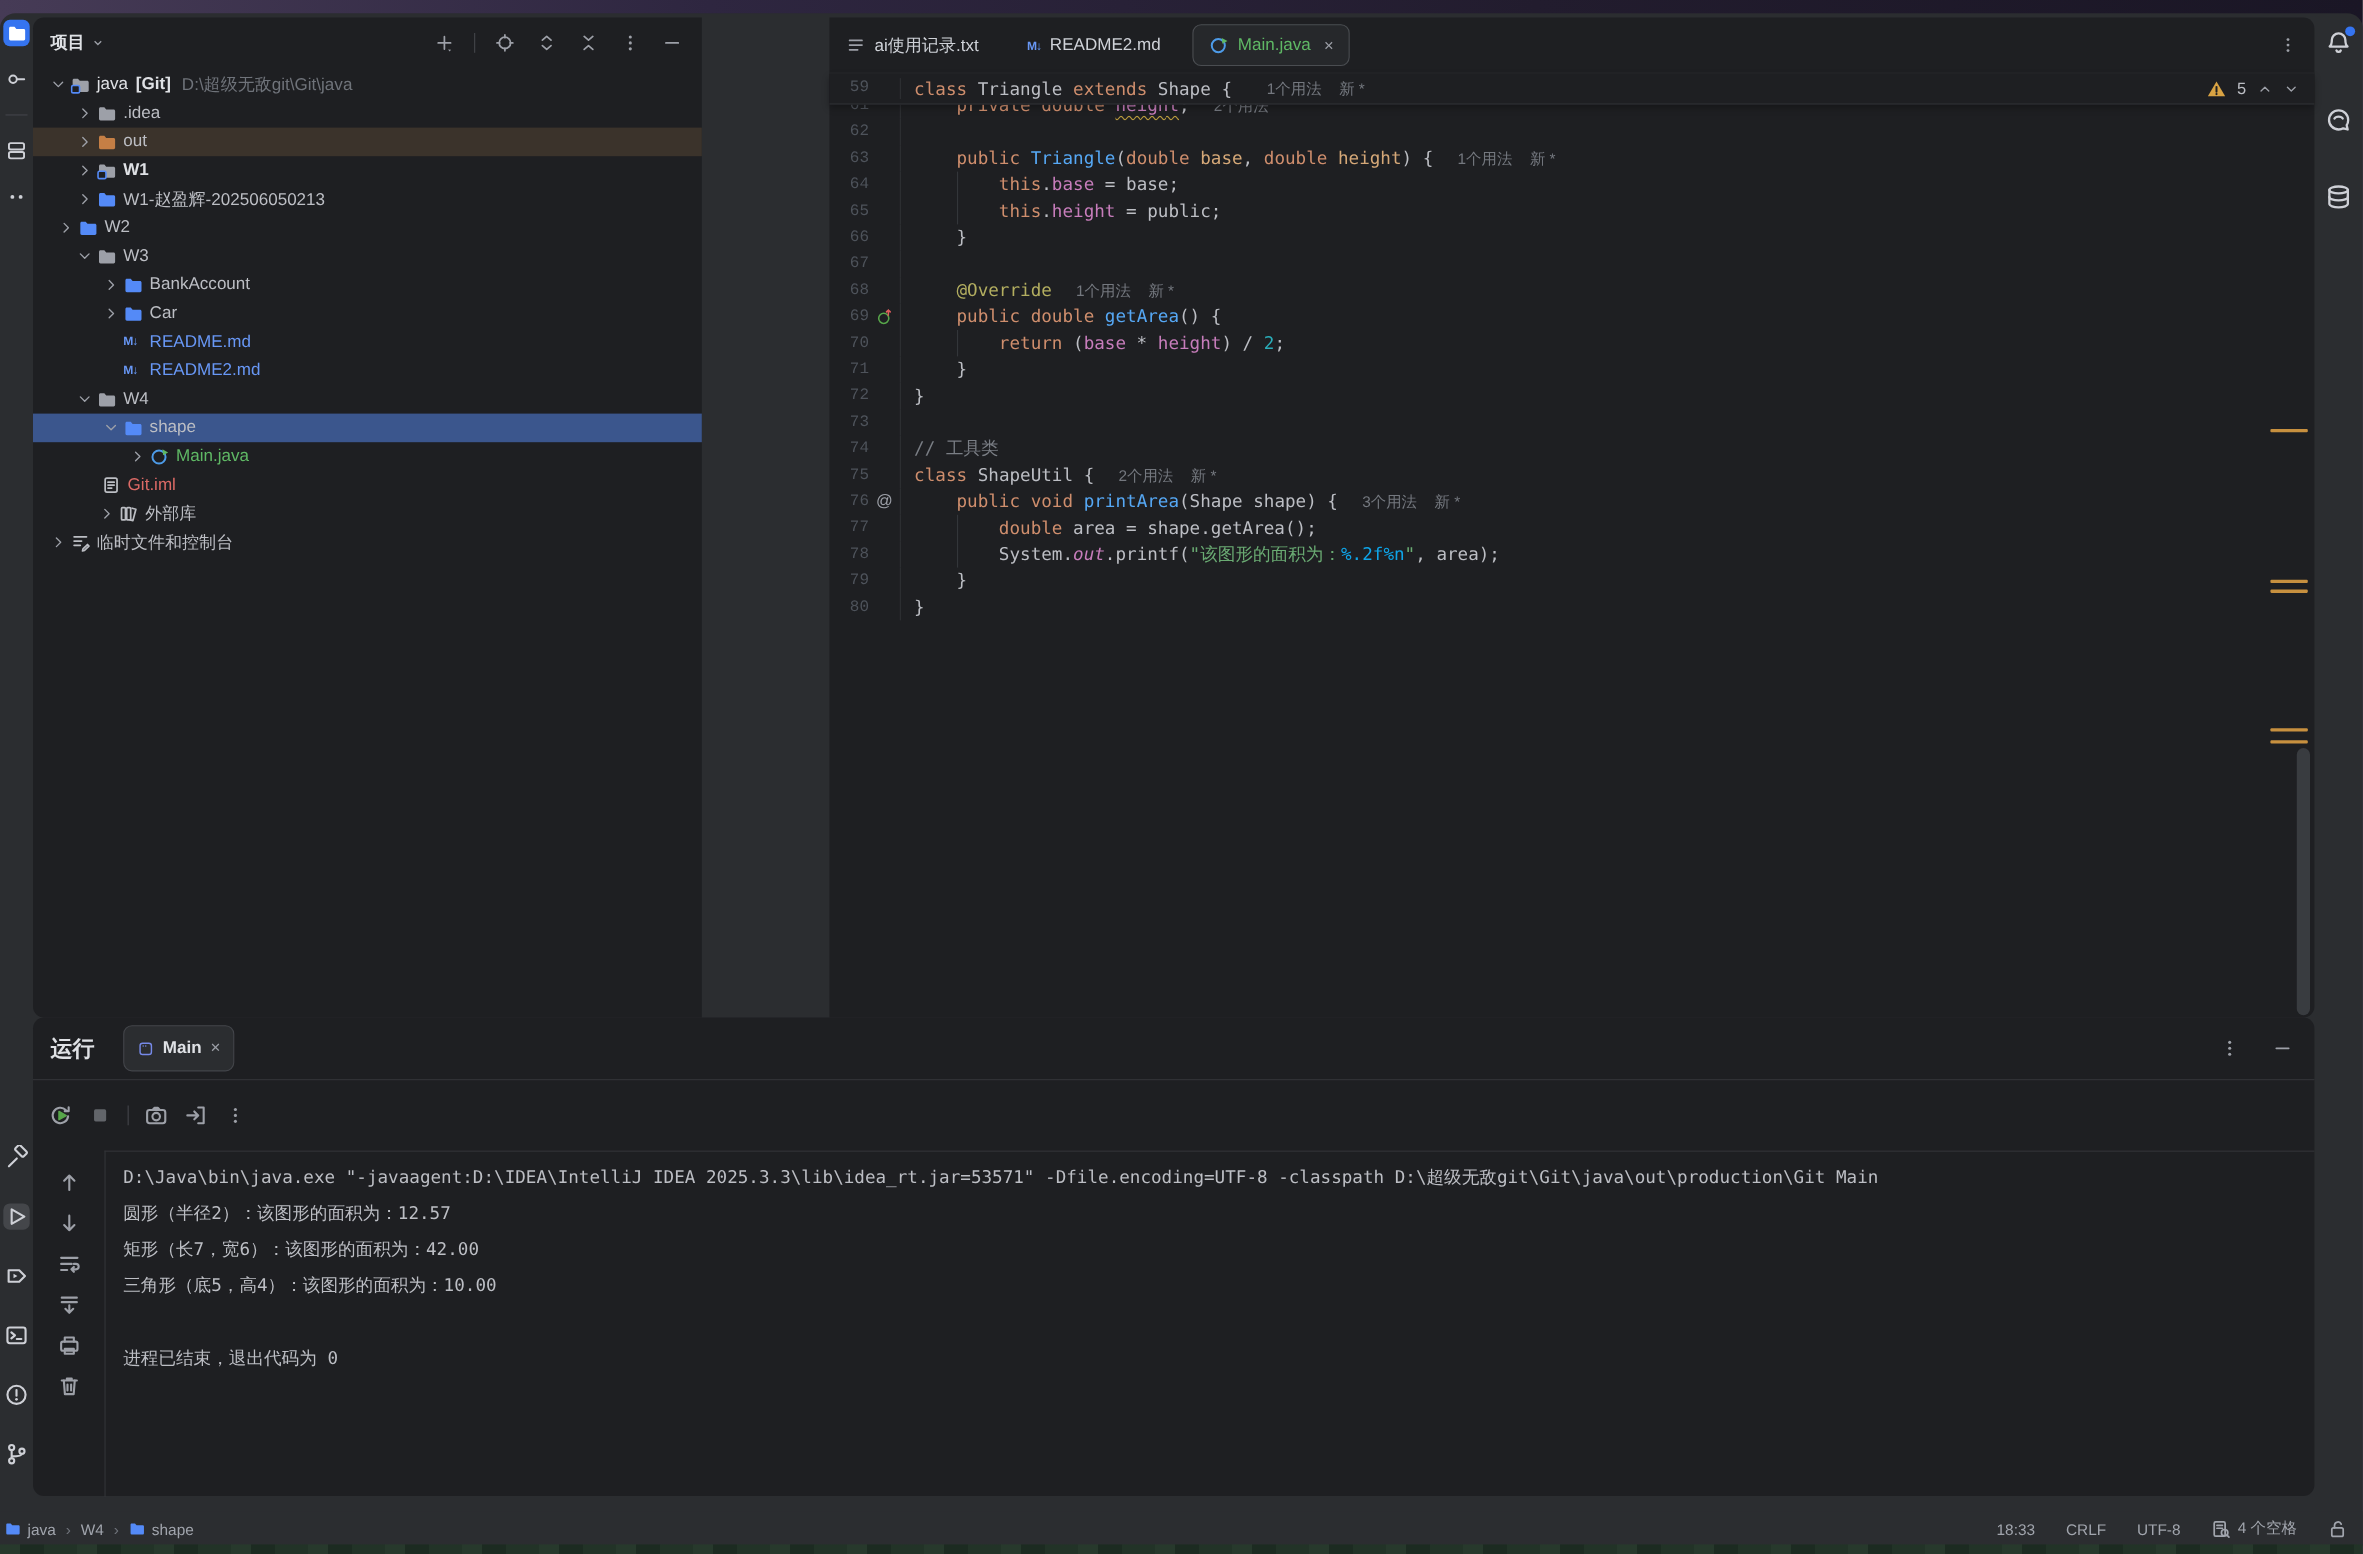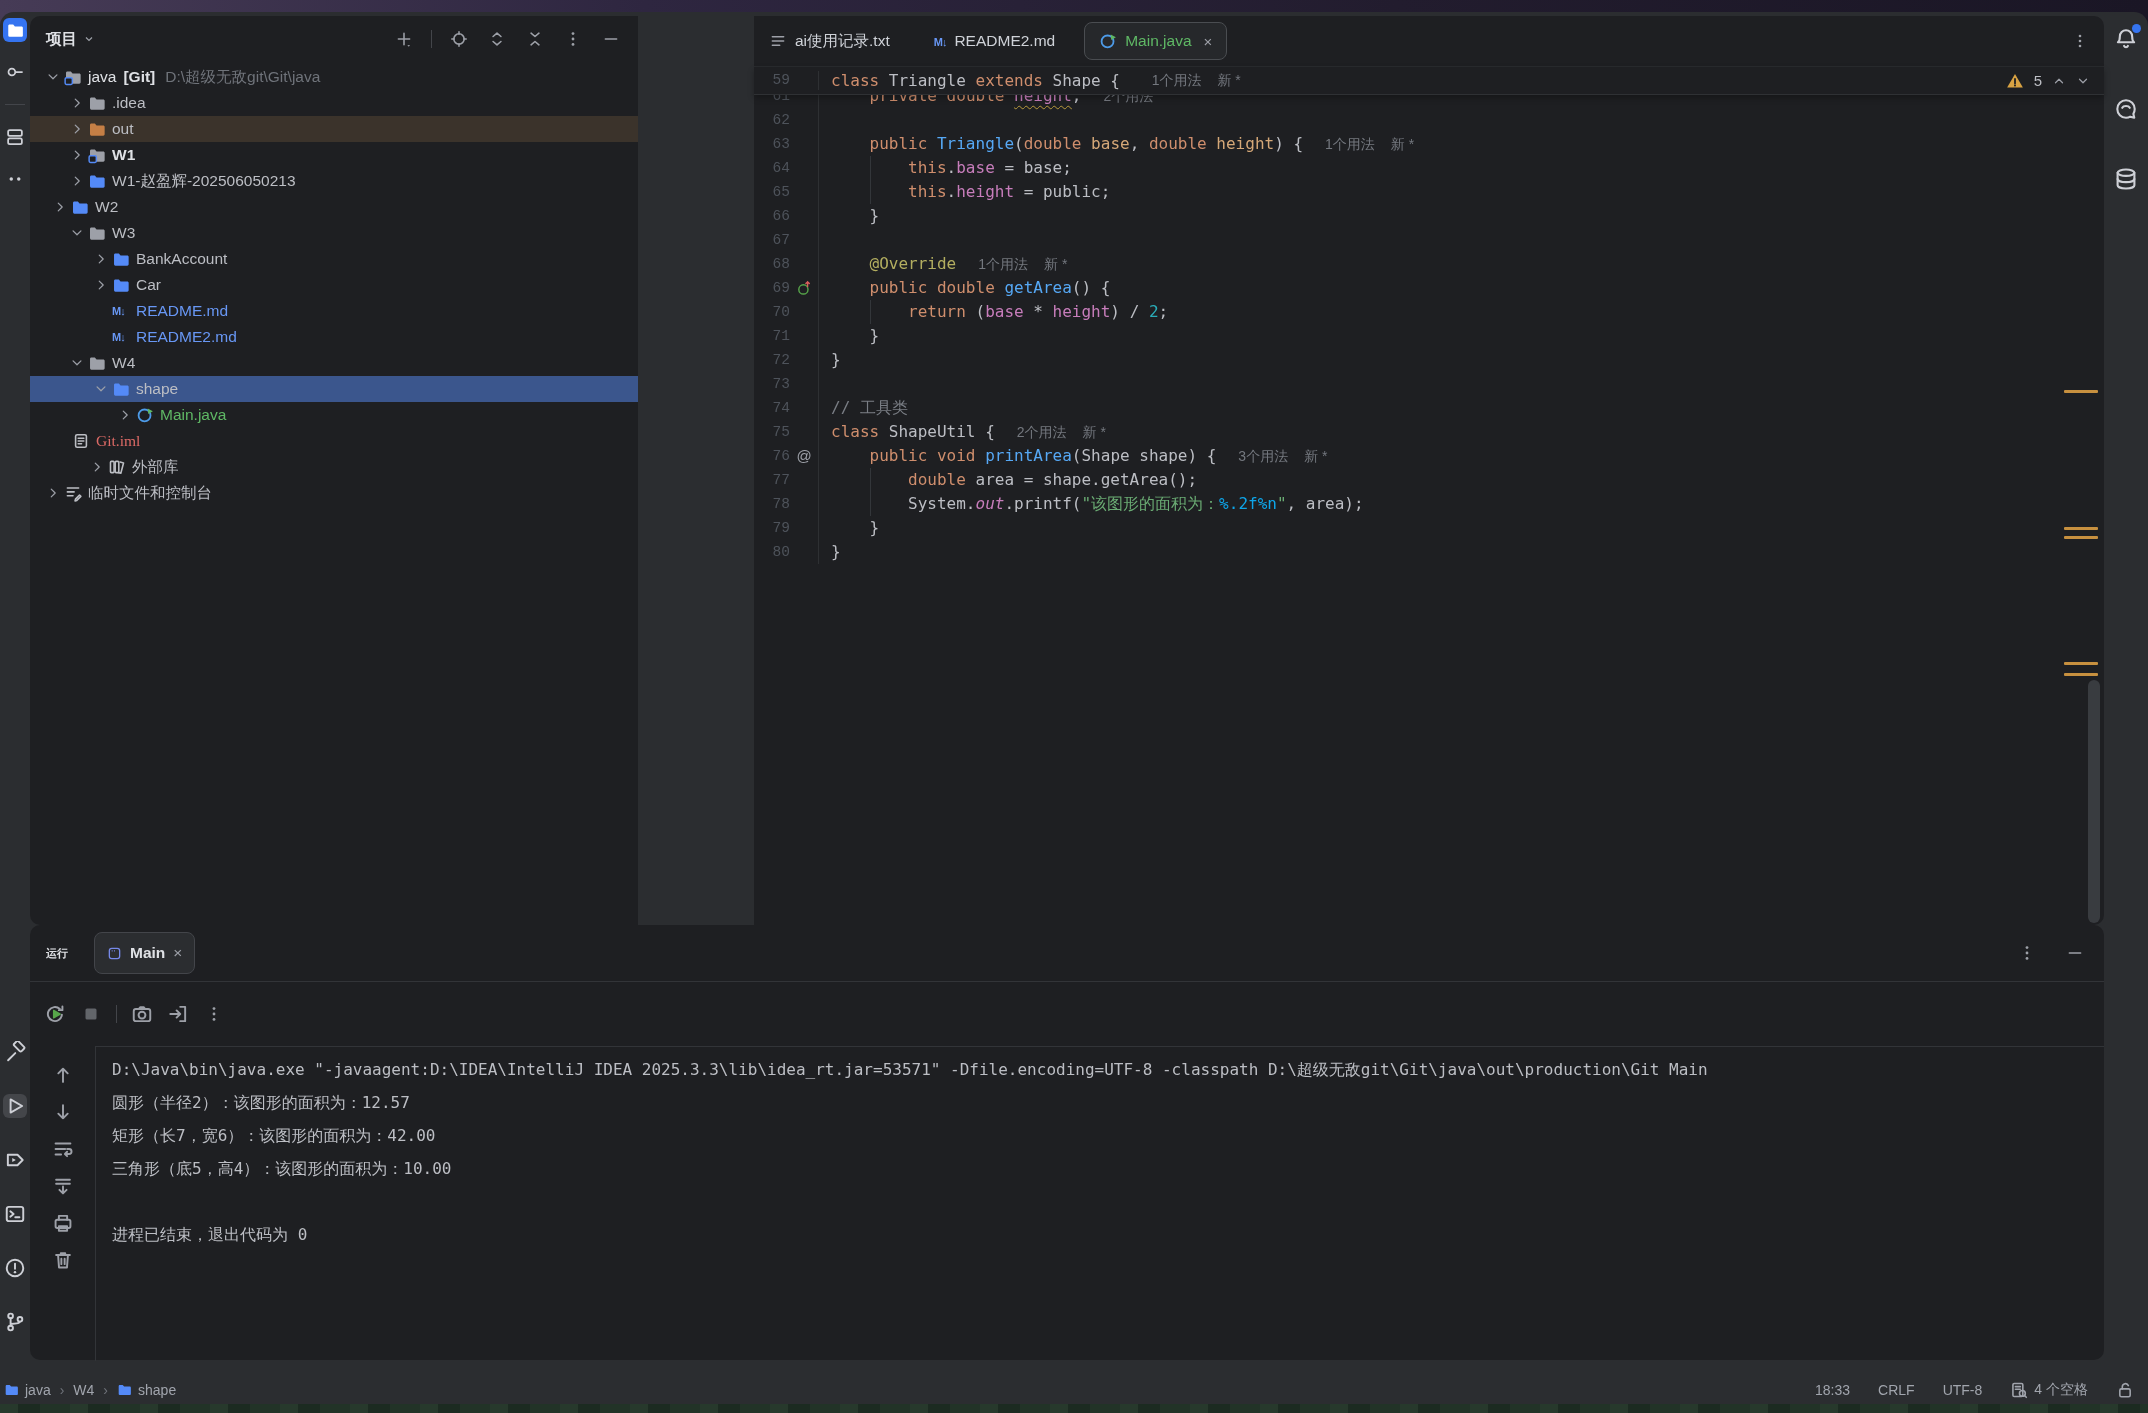--- a/index.html
+++ b/index.html
@@ -65,21 +65,21 @@
   .c-str{color:#6AAB73}.c-fmt{color:#0ea5e9}.c-ann{color:#B3AE60}.c-cmt{color:#7A7E85}
   .c-mdecl{color:#56A8F5}.c-prm{color:#D5A878}.c-out{color:#C77DBB;font-style:italic}
   .sq{text-decoration:underline wavy #B89A3C 1px;text-underline-offset:4px}
   .guide{position:absolute;width:1px;background:#33363A}
   .insp{position:absolute;right:14px;top:0;height:27px;display:flex;align-items:center;gap:10px;color:#BCBEC4;font-size:15px;font-family:"Liberation Sans",sans-serif}
   .insp .chev{color:#9DA0A8}
   .mark{position:absolute;right:6px;width:34px;height:3px;background:#C7903F;border-radius:1px;z-index:4}
   .thumb{position:absolute;right:4px;width:12px;background:#505359;opacity:.55;border-radius:6px;z-index:4}
   
   .rhead{height:56px;display:flex;align-items:center;padding:0 16px;border-bottom:1px solid #323438;position:relative}
-  .rtitle{font-weight:700;font-size:11px;color:#DFE1E5}
+  .rtitle{font-weight:700;font-size:20px;color:#DFE1E5}
   .rtab{margin-left:26px;height:40px;display:flex;align-items:center;gap:8px;padding:0 12px;background:#2B2D30;border:1px solid #43454A;border-radius:8px;color:#DFE1E5;font-size:15.5px}
   .rtab .tclose{color:#9DA0A8}
   .rhead-actions{position:absolute;right:18px;display:flex;align-items:center;gap:26px;color:#9DA0A8}
   .rtoolbar{height:64px;display:flex;align-items:center;gap:14px;padding-left:14px}
   .rtoolbar .ibtn{color:#9DA0A8}
   .rbody{display:flex;height:315px}
   .cstrip{width:65px;flex:none;display:flex;flex-direction:column;align-items:center;gap:15px;padding-top:18px;color:#9DA0A8}
   .cbody{flex:1;border-left:1px solid #323438;border-top:1px solid #323438;margin-left:0;padding:6px 0 0 16px;overflow:hidden}
   .cline{font-family:"DejaVu Sans Mono","Liberation Mono",monospace;font-size:16px;line-height:33px;color:#BCBEC4;white-space:pre}
   
@@ -406,21 +406,21 @@
             </svg>
           </span>
           <span class="tico">
             <svg width="18" height="18" viewBox="0 0 16 16" fill="none">
               <circle cx="7.6" cy="8.4" r="5.3" stroke="#4D9BE8" stroke-width="1.6" fill="none"></circle>
               <path d="M10.4 2.2l4.6 2.5-4.1 2.3z" fill="#5FB865"></path>
             </svg>
           </span>
           <span class="tlab green">Main.java</span>
         </div>
-        <div class="trow" style="padding-left: 20px; font-family: Liberation Serif, serif;">
+        <div class="trow" style="padding-left: 40px;">
           <span class="tchev"></span>
           <span class="tico">
             <svg width="18" height="18" viewBox="0 0 16 16" fill="none">
               <rect x="3.2" y="2.4" width="9.6" height="11.2" rx="1.4" stroke="currentColor" stroke-width="1.4" fill="none" stroke-linecap="round" stroke-linejoin="round"></rect>
               <path d="M5.5 5.6h5M5.5 8h5M5.5 10.4h3" stroke="currentColor" stroke-width="1.4" fill="none" stroke-linecap="round" stroke-linejoin="round"></path>
             </svg>
           </span>
           <span class="tlab red">Git.iml</span>
         </div>
         <div class="trow" style="padding-left: 12px; margin-left: 44px;">

